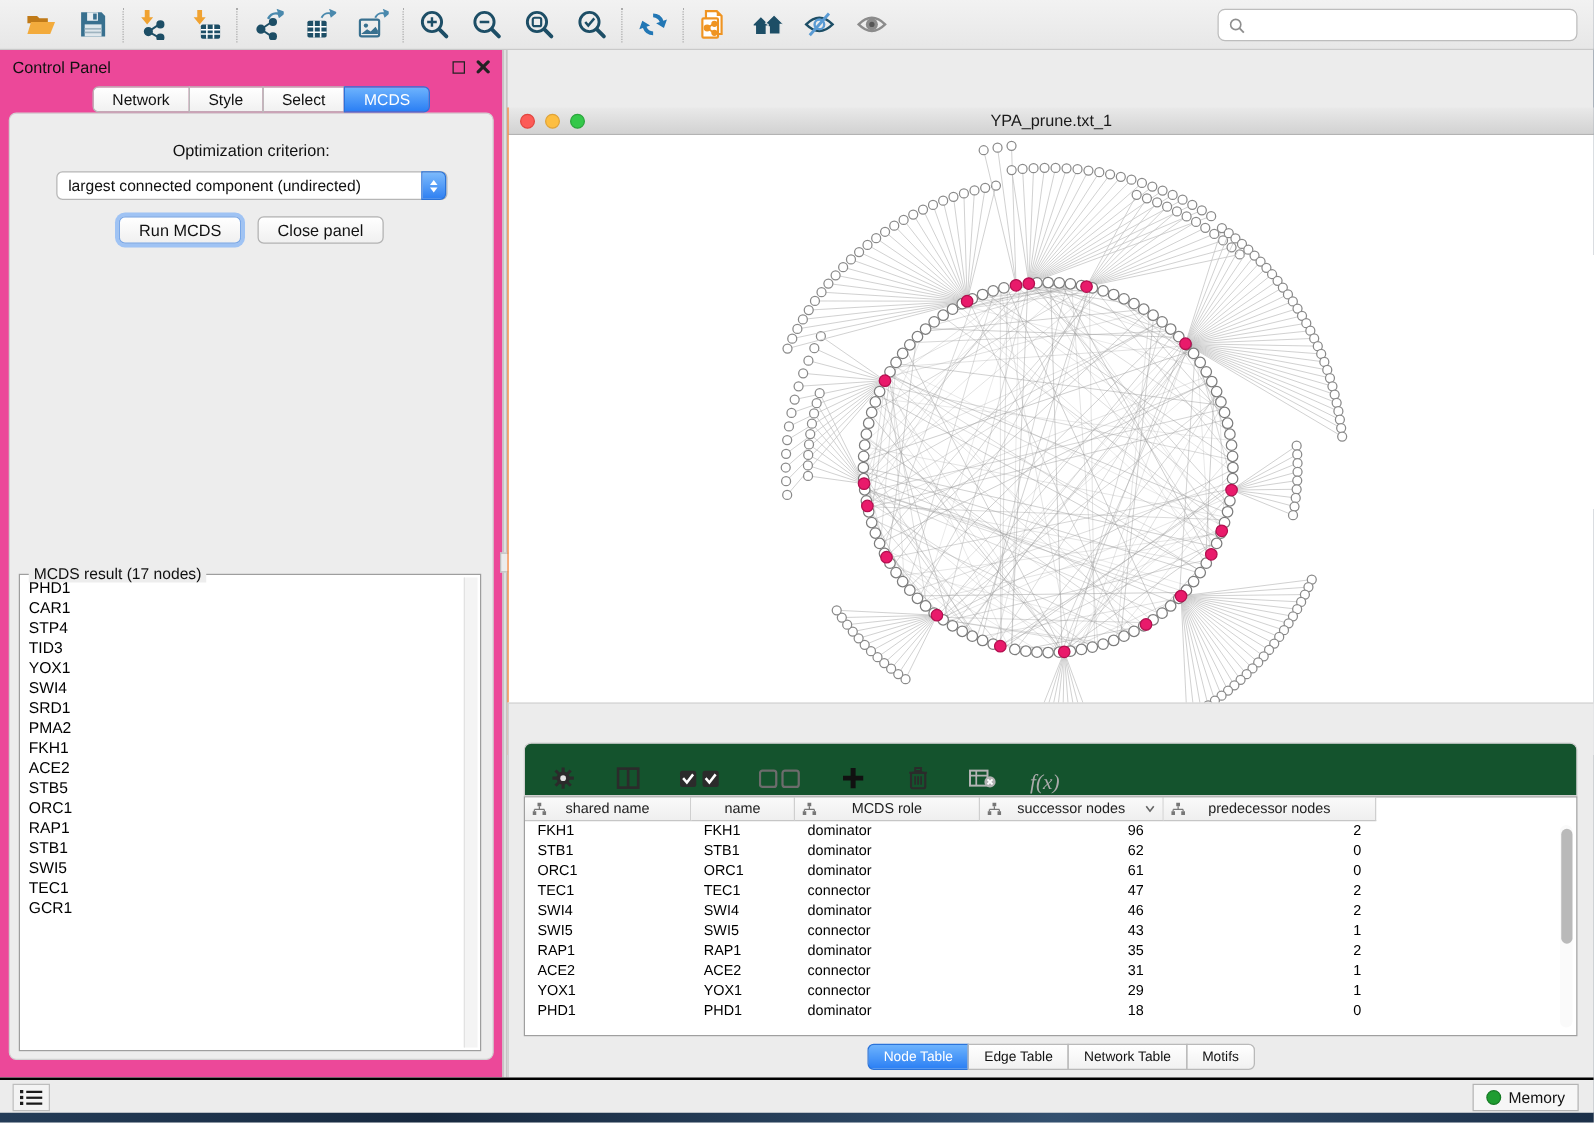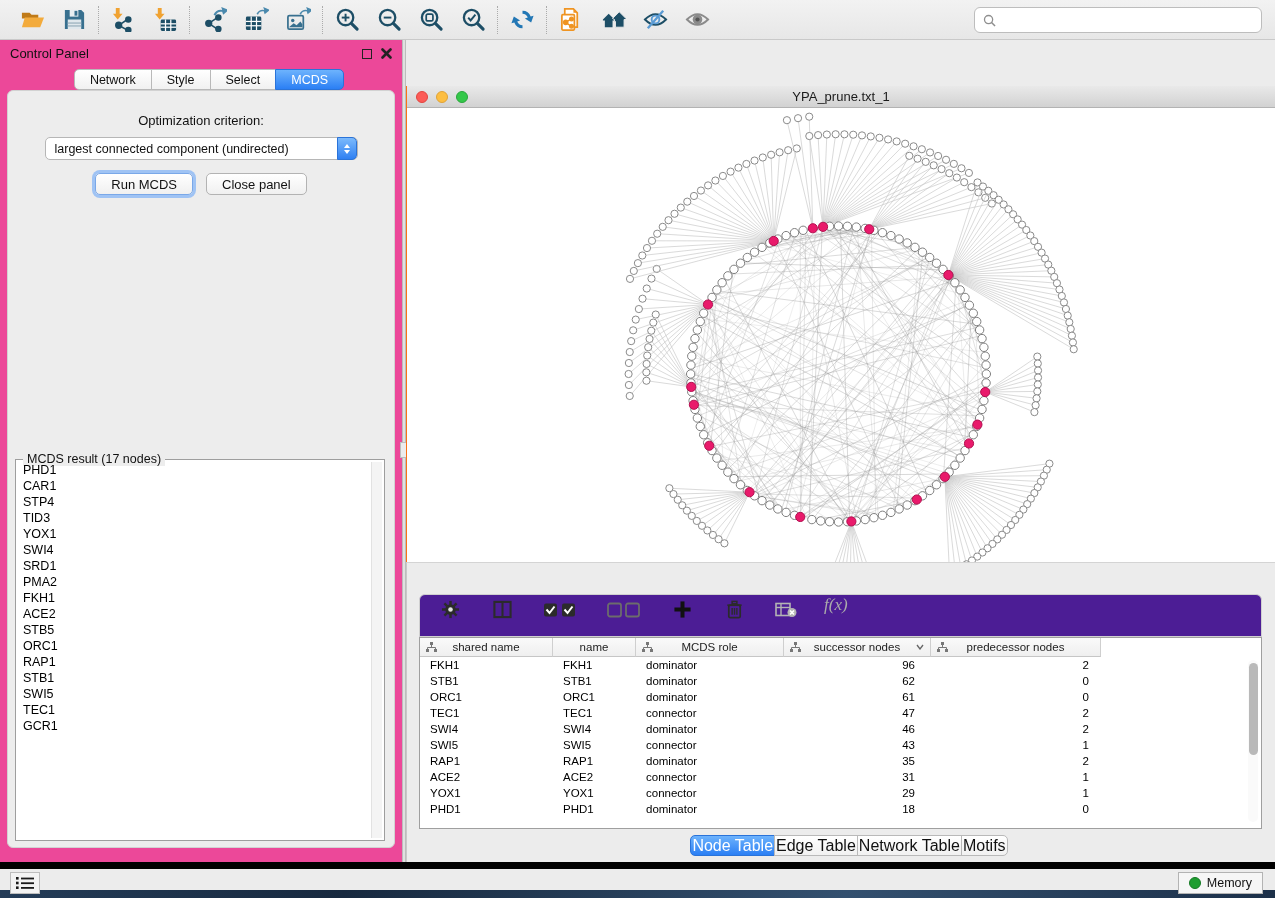--- a/index.html
+++ b/index.html
@@ -78,43 +78,43 @@
   .net-title { font-size:13px; color:#1a1a1a; }
   .net-canvas { position:absolute; left:0; top:22px; right:0; bottom:0; background:#fff; }
   .net-canvas svg { display:block; width:100%; height:100%; }
   .h-handle { position:absolute; left:428px; bottom:1px; width:10px; height:12px; background:#ebebeb; border:1px solid #c3c3c3; }
 
   
   .table-panel { position:absolute; left:406px; top:562px; right:0; height:300px; background:#ececec;
     border-left:1px solid #c8c8c8; border-top:1px solid #d4d4d4; }
   .tp-header { height:26px; display:flex; align-items:center; padding:0 12px; }
   .tp-toolbar { position:absolute; top:31px; left:12px; right:13px; height:43px;
-    background:#4c1d95; border:1px solid #d0d0d0; border-radius:6px 6px 0 0;
-    display:flex; align-items:flex-start; gap:24px; padding:0 16px; }
+    background:#14532d; border:1px solid #d0d0d0; border-radius:6px 6px 0 0;
+    display:flex; align-items:flex-end; gap:24px; padding:0 16px; }
   .tp-toolbar .tb-btn svg { width:19px; height:19px; }
   .fx { font-family:"Liberation Serif", serif; font-style:italic; font-size:17px; color:#ababab; }
 
   .tp-table { position:absolute; top:74px; left:12px; right:13px; height:192px; background:#fff; border:1px solid #9f9f9f; overflow:hidden; }
   .thead { display:flex; height:19px; }
   .th { position:relative; background:linear-gradient(#fafafa,#efefef); border-right:1px solid #cfcfcf; border-bottom:1px solid #c6c6c6;
     font-size:11.5px; color:#222; display:flex; align-items:center; justify-content:center; }
   .th .tree-ic { position:absolute; left:6px; top:4px; }
   .th .sort-ic { position:absolute; right:6px; top:6px; }
   .tr { display:flex; height:16px; }
   .td { font-size:11.5px; color:#000; line-height:16px; white-space:nowrap; overflow:hidden; }
   .td.l { padding-left:10px; text-align:left; }
   .td.r { text-align:right; }
   .tbl-scroll { position:absolute; top:22px; right:3px; bottom:6px; width:10px; background:#fafafa; border-radius:5px; }
   .tbl-thumb { position:absolute; top:3px; right:0; width:9px; height:92px; background:#b9b9b9; border-radius:5px; }
 
   .tp-tabs { position:absolute; bottom:6px; left:0; right:0; display:flex; justify-content:center; }
-  .tp-tabs .seg-tab { height:21px; line-height:20px; font-size:16px; padding:0 1px; }
+  .tp-tabs .seg-tab { height:21px; line-height:20px; font-size:11px; padding:0 12px; }
 
   
-  .status-bar { position:absolute; left:0; bottom:0; width:100%; height:28px; background:#ececec; border-top:7px solid #000000; }
+  .status-bar { position:absolute; left:0; bottom:0; width:100%; height:28px; background:#ececec; border-top:2px solid #000000; }
   .list-btn { position:absolute; left:10px; top:3px; width:30px; height:22px; background:#f3f3f3; border:1px solid #bdbdbd;
     display:flex; align-items:center; justify-content:center; }
   .memory-btn { position:absolute; right:12px; top:3px; height:22px; padding:0 10px; background:#f6f6f6; border:1px solid #b3b3b3;
     display:flex; align-items:center; gap:6px; font-size:12.5px; color:#111; }
   .memory-dot { width:12px; height:12px; border-radius:50%; background:#1f9d31; border:1px solid #157a24; }
 </style>
 </head>
 <body>
 
 <div id="app">

